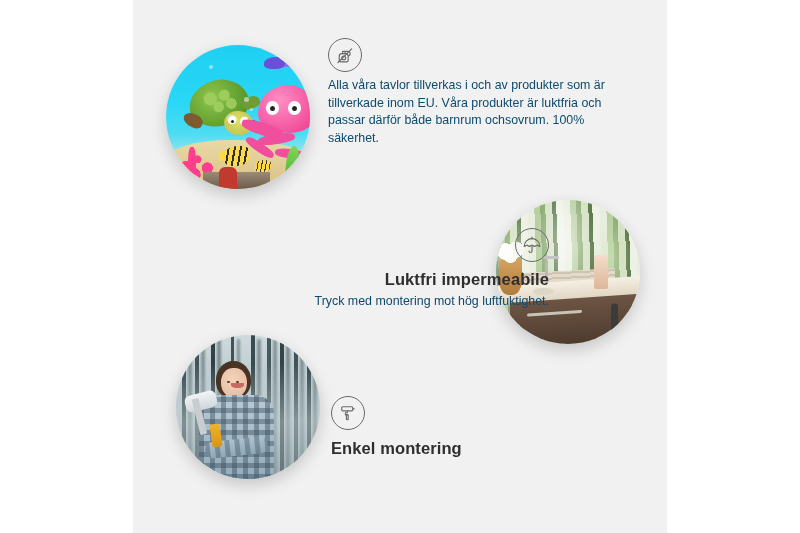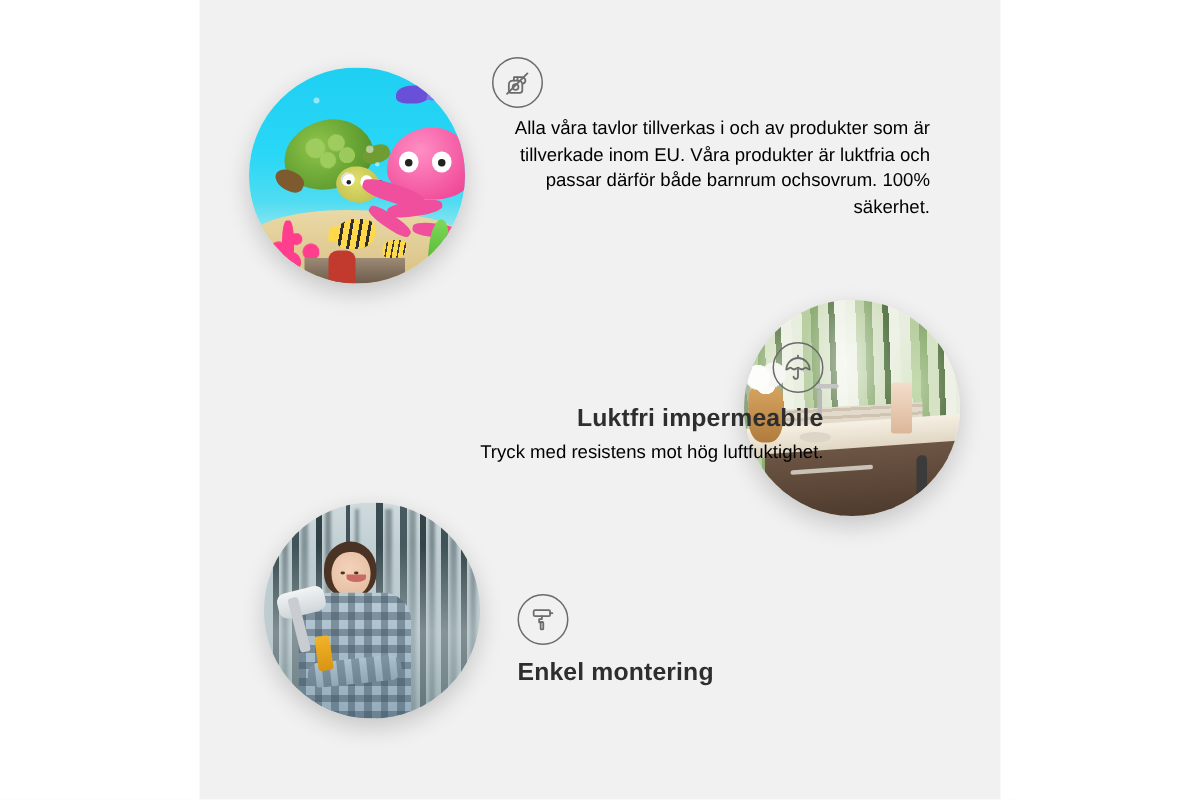--- a/index.html
+++ b/index.html
@@ -323,37 +323,36 @@
 
   .feature h3 {
     font-size: 16.5px;
     font-weight: bold;
     color: #2e2e2e;
     letter-spacing: .1px;
   }
   .feature p {
     font-size: 12.4px;
     line-height: 17.5px;
-    color: #000000;
-    text-align: right;
+    color: #0c4a6e;
   }
 
   
   #feature-odour { left: 195px; top: 38px; width: 300px; }
   #feature-odour h3 { margin-top: 9px; }
   #feature-odour p  { margin-top: 5px; width: 292px; }
 
   
   #feature-water { left: 80px; top: 228px; width: 336px; text-align: right; }
   #feature-water .icon-circle { margin-left: auto; }
   #feature-water h3 { margin-top: 8px; }
   #feature-water p  { margin-top: 4px; }
 
   
-  #feature-mount { left: 212px; top: 396px; width: 300px; }
+  #feature-mount { left: 198px; top: 396px; width: 300px; }
   #feature-mount h3 { margin-top: 9px; }
   #feature-mount p  { margin-top: 4px; }
 </style>
 </head>
 <body>
 
 <div id="stage">
 
   <div class="panel">
 
@@ -437,21 +436,21 @@
         <svg width="22" height="22" viewBox="0 0 24 24" fill="none" stroke="#6b6b6b" stroke-width="1.3" stroke-linecap="round" stroke-linejoin="round">
           <path d="M3.6 13.4c0-4.6 3.8-8.3 8.4-8.3s8.4 3.7 8.4 8.3"></path>
           <path d="M3.6 13.4c1.4 0 2.1-1.3 2.8-1.3s1.4 1.3 2.8 1.3"></path>
           <path d="M9.2 13.4c1.4 0 2.1-1.3 2.8-1.3s1.4 1.3 2.8 1.3"></path>
           <path d="M14.8 13.4c1.4 0 2.1-1.3 2.8-1.3s1.4 1.3 2.8 1.3"></path>
           <line x1="12" y1="5.1" x2="12" y2="3.3"></line>
           <path d="M12 13.4v5.2c0 .9-.7 1.6-1.6 1.6s-1.6-.7-1.6-1.6"></path>
         </svg>
       </div>
       <h3>Luktfri impermeabile</h3>
-      <p>Tryck med resistens mot hög luftfuktighet.</p>
+      <p>Tryck med montering mot hög luftfuktighet.</p>
     </div>
 
     <div class="feature" id="feature-mount">
       <div class="icon-circle">
         <svg width="22" height="22" viewBox="0 0 24 24" fill="none" stroke="#6b6b6b" stroke-width="1.3" stroke-linecap="round" stroke-linejoin="round">
           <rect x="5.2" y="5.2" width="12" height="4.4" rx="1.1"></rect>
           <path d="M17.2 7.4h1.6"></path>
           <path d="M11.2 9.6v2.1h-2v2.3h2"></path>
           <rect x="10.3" y="13.8" width="1.9" height="5.4" rx=".7"></rect>
         </svg>

